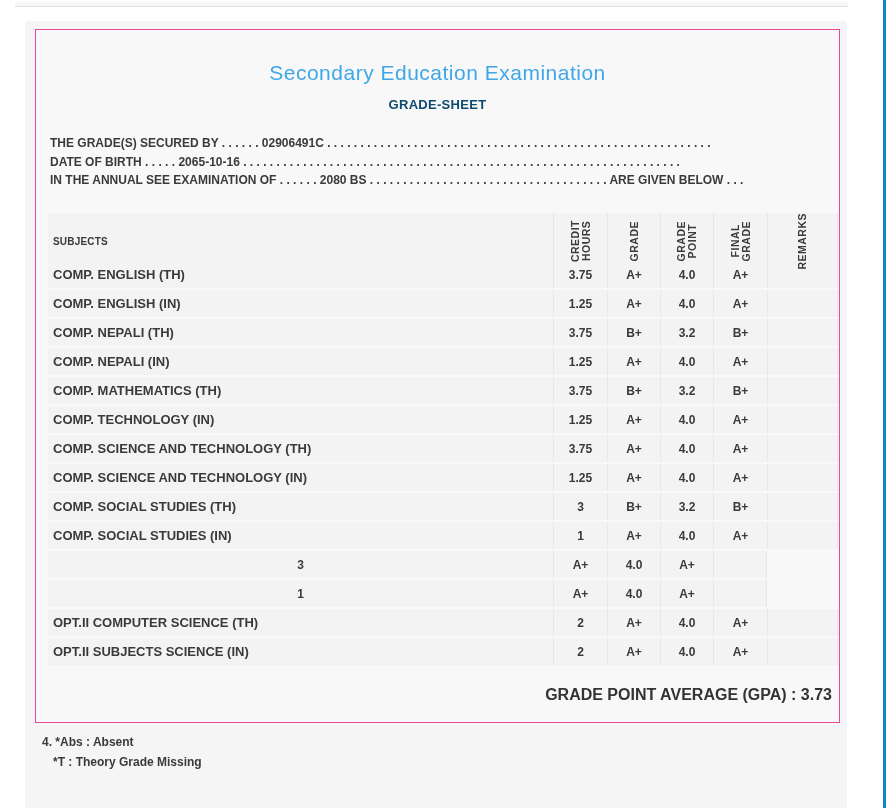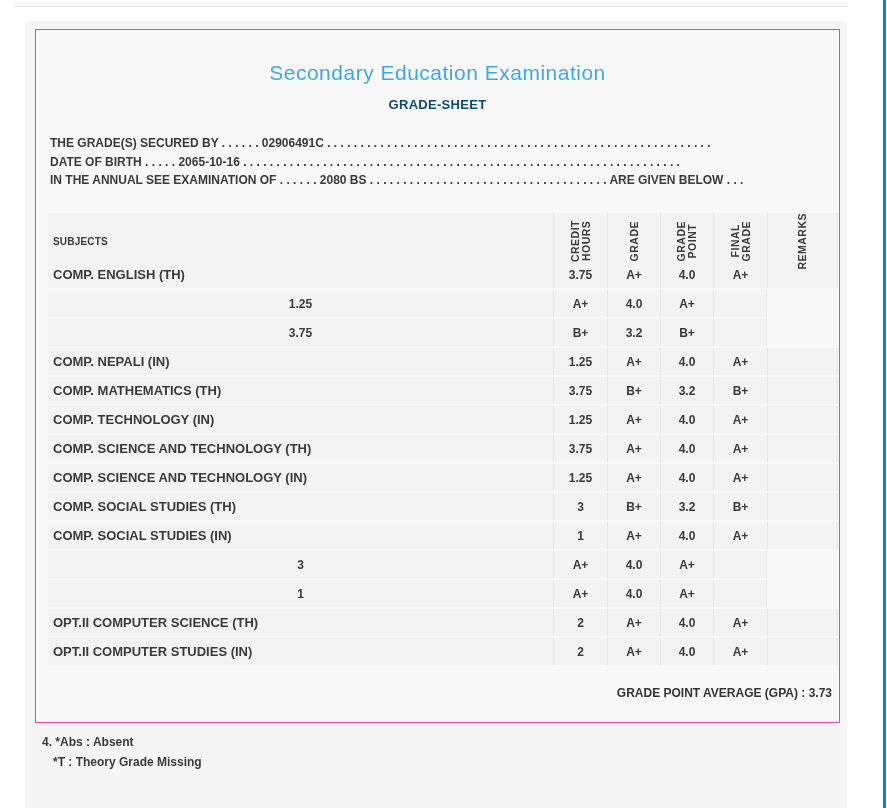--- a/index.html
+++ b/index.html
@@ -43,21 +43,21 @@
   .th.v { display:flex; align-items:center; justify-content:center; overflow:visible; }
   .rot { writing-mode:vertical-rl; transform:rotate(180deg); white-space:pre-line;
          font-size:10.5px; line-height:11px; font-weight:bold; letter-spacing:.5px;
          color:#3a3a3a; text-align:center; }
 
   .td.subject { display:flex; align-items:center; padding-left:5px;
                 font-size:13px; font-weight:bold; white-space:nowrap; overflow:hidden; }
   .td.num { display:flex; align-items:center; justify-content:center;
             font-size:12px; font-weight:bold; }
 
-  .gpa { position:absolute; right:7px; top:656px; font-size:12px;
+  .gpa { position:absolute; right:7px; top:656px; font-size:16px;
          font-weight:bold; color:#333; }
 
   .notes { position:absolute; left:17px; top:711px; font-size:12px;
            font-weight:bold; color:#3a3a3a; }
   .note { line-height:20px; white-space:nowrap; }
   .note.indent { padding-left:11px; }
 </style>
 </head>
 <body>
 
@@ -99,27 +99,29 @@
 
       <div class="tr">
         <div class="td subject">COMP. ENGLISH (TH)</div>
         <div class="td num">3.75</div>
         <div class="td num">A+</div>
         <div class="td num">4.0</div>
         <div class="td num">A+</div>
         <div class="td num"></div>
       </div>
       <div class="tr">
-        <div class="td num">1.25</div>
-        <div class="td num">A+</div>
-        <div class="td num">4.0</div>
-        <div class="td num">A+</div>
-        <div class="td num"></div>
-      </div>
-      <div class="tr">
+        <div class="td subject">COMP. ENGLISH (IN)</div>
+        <div class="td num">1.25</div>
+        <div class="td num">A+</div>
+        <div class="td num">4.0</div>
+        <div class="td num">A+</div>
+        <div class="td num"></div>
+      </div>
+      <div class="tr">
+        <div class="td subject">COMP. NEPALI (TH)</div>
         <div class="td num">3.75</div>
         <div class="td num">B+</div>
         <div class="td num">3.2</div>
         <div class="td num">B+</div>
         <div class="td num"></div>
       </div>
       <div class="tr">
         <div class="td subject">COMP. NEPALI (IN)</div>
         <div class="td num">1.25</div>
         <div class="td num">A+</div>
@@ -191,21 +193,21 @@
       </div>
       <div class="tr">
         <div class="td subject">OPT.II COMPUTER SCIENCE (TH)</div>
         <div class="td num">2</div>
         <div class="td num">A+</div>
         <div class="td num">4.0</div>
         <div class="td num">A+</div>
         <div class="td num"></div>
       </div>
       <div class="tr">
-        <div class="td subject">OPT.II COMPUTER STUDIES (IN)</div>
+        <div class="td subject">OPT.II SUBJECTS SCIENCE (IN)</div>
         <div class="td num">2</div>
         <div class="td num">A+</div>
         <div class="td num">4.0</div>
         <div class="td num">A+</div>
         <div class="td num"></div>
       </div>
     </div>
 
     <div class="gpa">GRADE POINT AVERAGE (GPA) : 3.73</div>
   </div>

